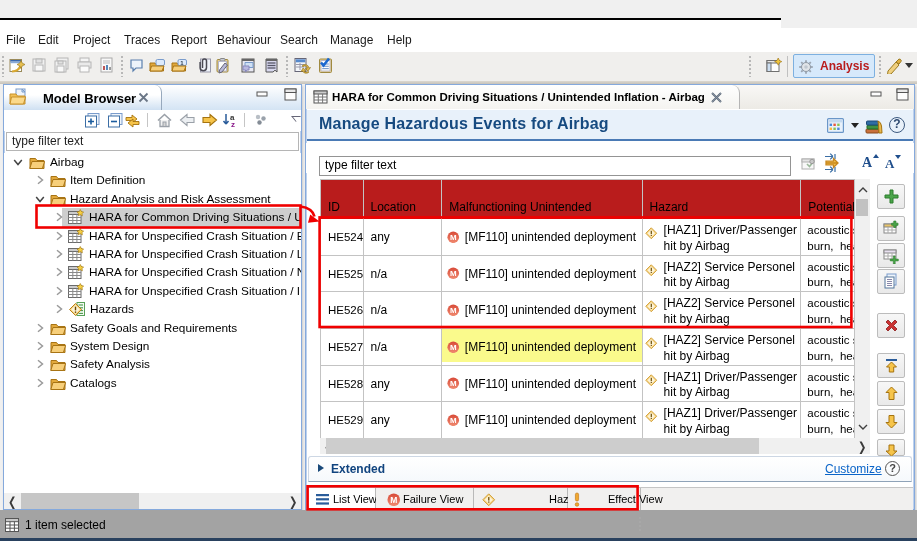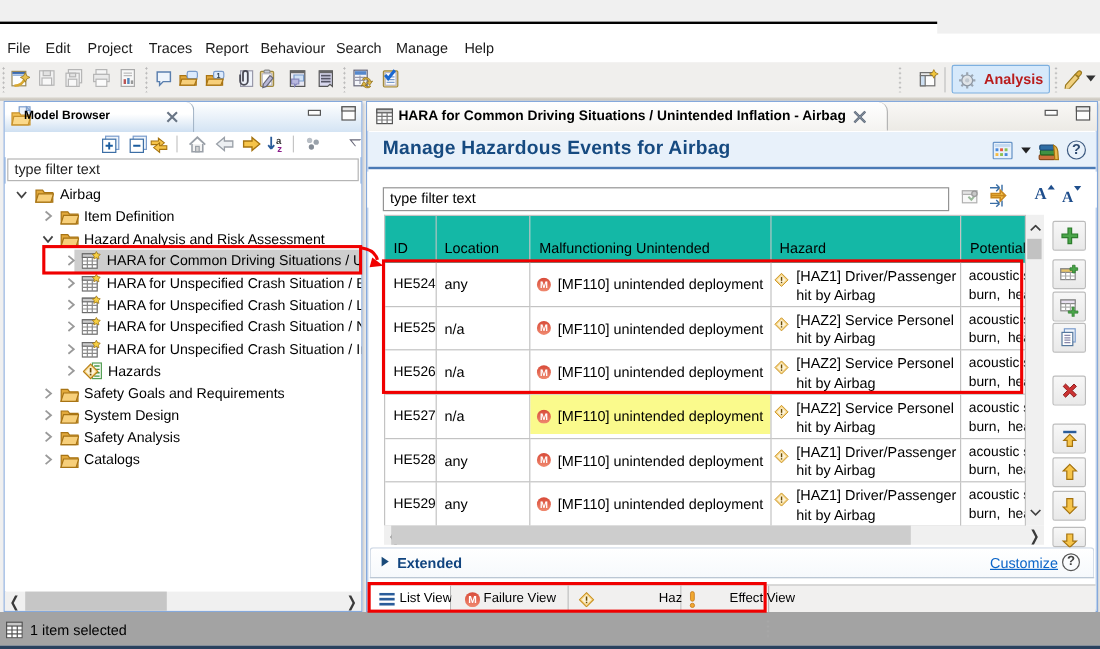--- a/index.html
+++ b/index.html
@@ -41,21 +41,21 @@
 
 #rtabband { left:0; top:0; width:608px; height:24px; background:linear-gradient(#f9f8f6,#eceae5); }
 #rtab { left:0; top:0; width:434px; height:24px; background:linear-gradient(#ffffff,#f4f3f0); border-right:1px solid #b5b5b5; border-radius:0 8px 0 0; }
 #rheader { left:1px; top:25px; width:606px; height:31px; background:#e8f1fa; border-bottom:2px solid #4a7ab5; }
 #rheadtitle { left:12px; top:5px; font-size:16px; font-weight:bold; color:#164a80; letter-spacing:0.2px; }
 #rfilterrow { left:0; top:58px; width:608px; height:30px; background:#fff; }
 #rfilter { left:13px; top:13px; width:472px; height:20px; border:1px solid #949494; background:#fff; font-size:12px; line-height:17px; padding-left:5px; }
 
 
 #htable { left:14px; top:94px; width:535px; height:259px; background:#fff; border-left:1px solid #c3c3c3; border-top:1px solid #c3c3c3; }
-.th { position:absolute; top:0; height:39px; background:#14b8a6; border-right:1px solid #c3c3c3; font-size:12px; overflow:hidden; }
+.th { position:absolute; top:0; height:39px; background:#b91c1c; border-right:1px solid #c3c3c3; font-size:12px; overflow:hidden; }
 .th span { position:absolute; left:7px; bottom:5px; }
 .cell { position:absolute; border-right:1px solid #c3c3c3; border-bottom:1px solid #c3c3c3; font-size:12px; }
 .rowline { line-height:36px; padding-left:7px; white-space:nowrap; overflow:hidden; }
 .two { padding-top:4px; line-height:15.5px; white-space:nowrap; overflow:hidden; }
 
 #vsb { left:549px; top:94px; width:15px; height:259px; background:#f0f0f0; }
 #hsb { left:14px; top:353px; width:550px; height:16px; background:#f0f0f0; }
 #hsb .thumb { left:6px; top:0; width:433px; height:16px; background:#cdcdcd; }
 
 
@@ -256,21 +256,21 @@
 
 <div class="abs" id="leftpanel">
   <div class="abs" id="ltabband"></div>
   <div class="abs" id="ltab"></div>
   <svg class="abs" style="left:5px;top:3px" width="18" height="18" viewBox="0 0 18 18">
     <rect x="7" y="1" width="9" height="11" fill="#eef4fb" stroke="#7a9ccc"></rect>
     <path d="M13 1 l3 3 h-3 z" fill="#cddff2" stroke="#7a9ccc"></path>
     <path d="M1 6 h6 l1.5 2 h7.5 v8 H1 z" fill="#f2c056" stroke="#c8922b"></path>
     <path d="M2.5 9 h14 l-2 7 H1 z" fill="#fbd98a" stroke="#c8922b"></path>
   </svg>
-  <div class="abs" style="left:16px;top:6px;font-weight:bold;font-size:10px;">Model Browser</div>
+  <div class="abs" style="left:39px;top:6px;font-weight:bold;font-size:13px;">Model Browser</div>
   <svg class="abs" style="left:133px;top:6px" width="13" height="13" viewBox="0 0 13 13">
     <path d="M2.5 2.5 L10.5 10.5 M10.5 2.5 L2.5 10.5" stroke="#6a7686" stroke-width="1.8"></path>
   </svg>
 
   <svg class="abs" style="left:252px;top:4px" width="14" height="12" viewBox="0 0 14 12">
     <rect x="1" y="3" width="10" height="4" fill="#fdfdfd" stroke="#555"></rect>
   </svg>
   <svg class="abs" style="left:280px;top:3px" width="14" height="13" viewBox="0 0 14 13">
     <rect x="1" y="1" width="11" height="11" fill="#fdfdfd" stroke="#555"></rect>
     <rect x="1" y="1" width="11" height="3.5" fill="#e8e8e8" stroke="#555"></rect>

